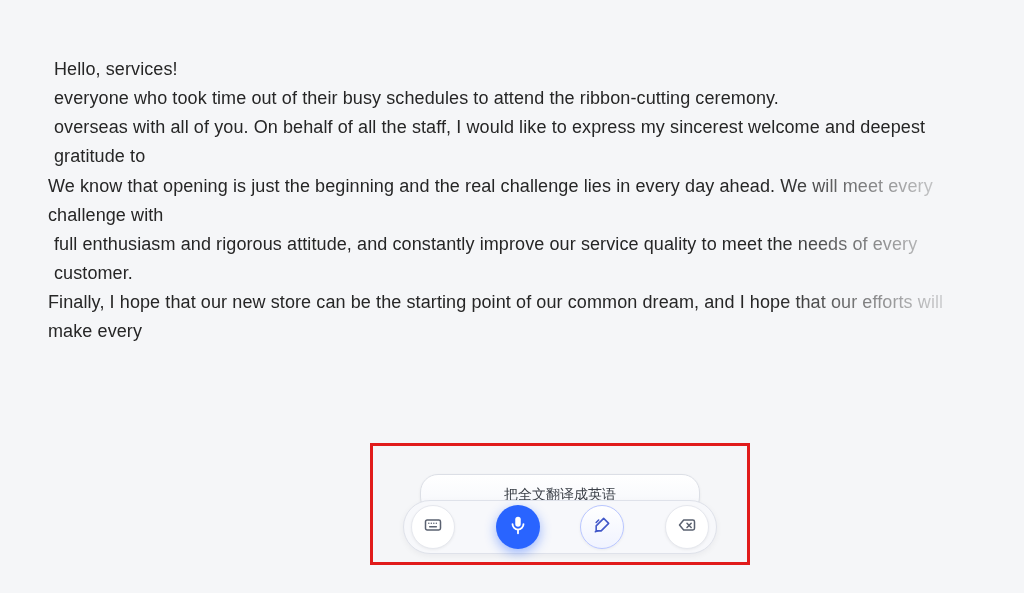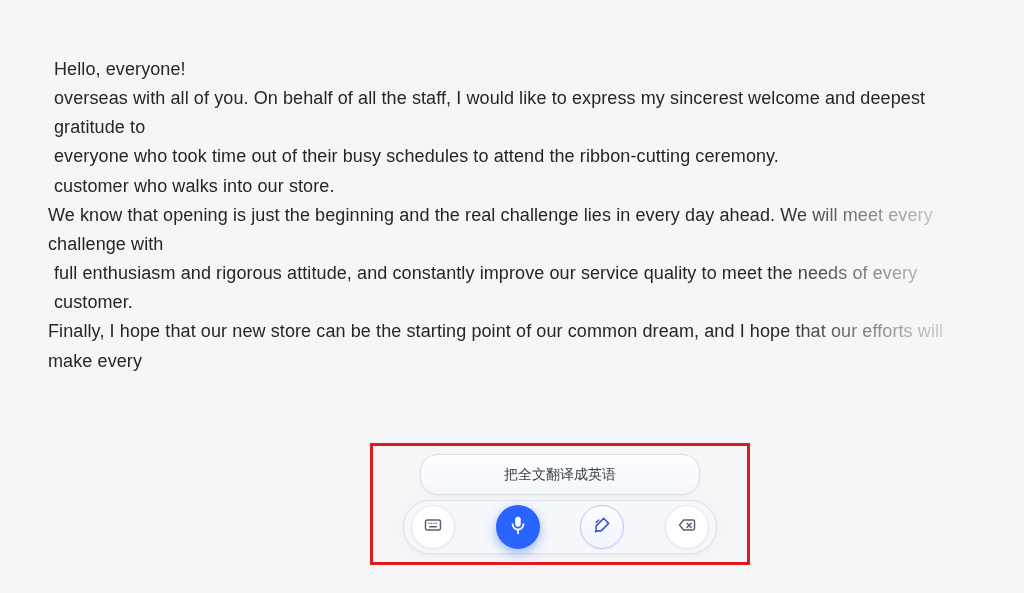--- a/index.html
+++ b/index.html
@@ -38,21 +38,21 @@
       top: 443px;
       width: 380px;
       height: 122px;
       pointer-events: none;
     }
 
     
     .suggest-pill {
       position: absolute;
       left: 420px;
-      top: 454px;
+      top: 474px;
       width: 280px;
       height: 41px;
       border: 1px solid #dcdfe6;
       border-radius: 18px;
       background: linear-gradient(180deg,#ffffff, #f4f6fb);
       display: flex;
       align-items: center;
       justify-content: center;
       font-size: 14px;
       color: #3a3f47;
@@ -97,26 +97,25 @@
       border: 1px solid #b9c6ff;
       background: linear-gradient(180deg,#ffffff,#f0f3ff);
     }
     .tb-btn svg { width: 20px; height: 20px; }
     .tb-btn.primary svg { width: 22px; height: 22px; }
   </style>
 </head>
 <body>
 
 <div class="speech">
-  <p class="indent">Hello, everyone!</p>
+  <p class="indent">Hello, services!</p>
 
+  <p class="indent">everyone who took time out of their busy schedules to attend the ribbon-cutting ceremony.</p>
   <p class="indent">overseas with all of you. On behalf of all the staff, I would like to express my sincerest welcome and deepest gratitude to</p>
-  <p class="indent">everyone who took time out of their busy schedules to attend the ribbon-cutting ceremony.</p>
 
-  <p class="indent">customer who walks into our store.</p>
 
   <p class="fade-right">We know that opening is just the beginning and the real challenge lies in every day ahead. We will meet every challenge with</p>
   <p class="indent fade-right">full enthusiasm and rigorous attitude, and constantly improve our service quality to meet the needs of every customer.</p>
 
   <p class="fade-right">Finally, I hope that our new store can be the starting point of our common dream, and I hope that our efforts will make every</p>
 
 </div>
 
 <div class="suggest-pill">
   <span>把全文翻译成英语</span>

